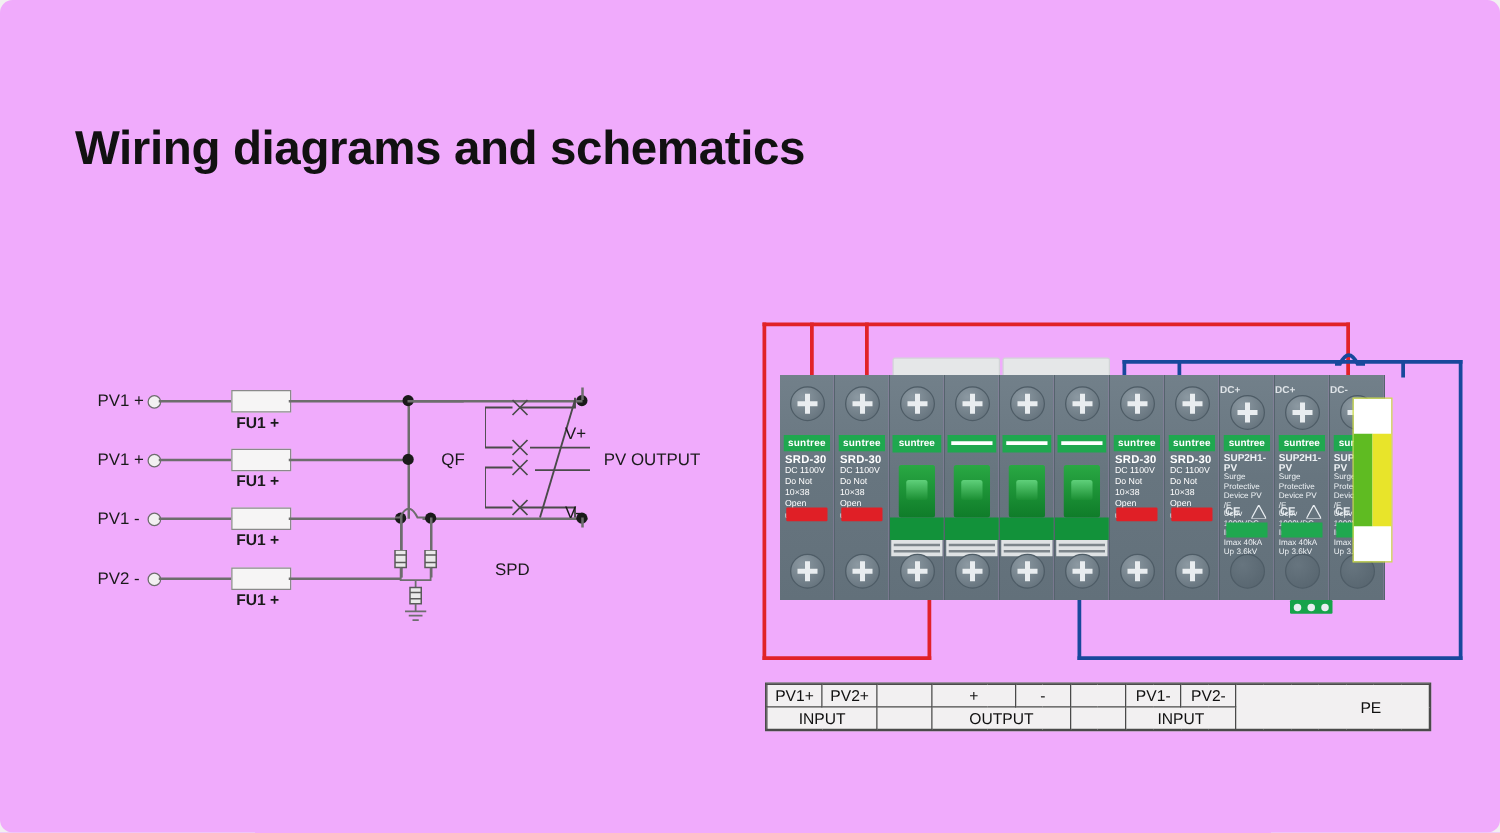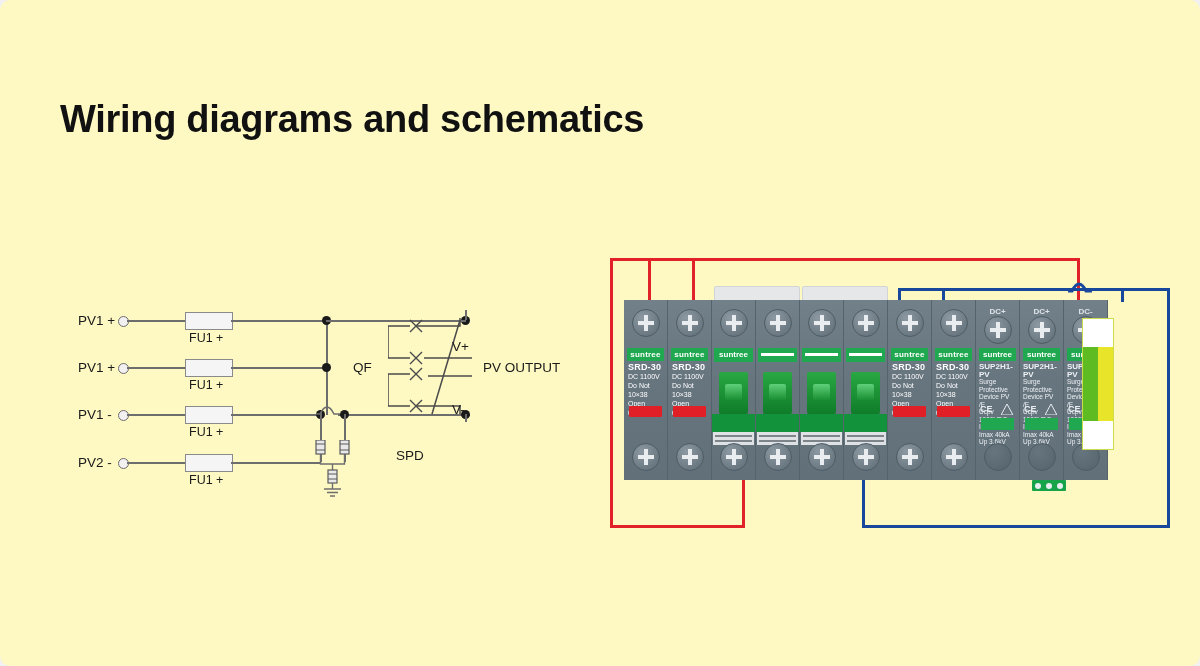--- a/index.html
+++ b/index.html
@@ -2,39 +2,39 @@
 <html><head>
 <meta charset="utf-8">
 <style>
   html,body{margin:0;padding:0;}
   body{
     width:1200px;height:666px;
     background:#f2f0f1;
     font-family:"Liberation Sans", sans-serif;
     overflow:hidden;position:relative;
   }
-  #page{position:absolute;inset:0;background:#fef9c3;border-radius:10px;overflow:hidden;}
+  #page{position:absolute;inset:0;background:#f0abfc;border-radius:10px;overflow:hidden;}
 
   
   .page-title{
     position:absolute;left:60px;top:98px;
     font-size:38px;font-weight:bold;color:#111;
     letter-spacing:-0.3px;white-space:nowrap;
   }
 
   
   .schem{position:absolute;left:0;top:0;width:600px;height:666px;}
   .wire{position:absolute;background:#6d6d6d;}
   .wire.h{height:1.6px;}
   .wire.v{width:1.6px;}
   .node{position:absolute;width:9px;height:9px;border-radius:50%;background:#1a1a1a;}
   .term{position:absolute;width:9px;height:9px;border-radius:50%;border:1.5px solid #6d6d6d;background:#f2f0f1;}
   .fusebox{position:absolute;width:46px;height:16px;border:1.4px solid #8a8a8a;background:#f6f5f5;}
   .lbl{position:absolute;font-size:13.5px;color:#1a1a1a;white-space:nowrap;}
-  .lbl-sm{position:absolute;font-size:12.5px;color:#1a1a1a;white-space:nowrap;}
+  .lbl-sm{position:absolute;font-size:12.5px;color:#1a1a1a;white-space:nowrap;font-weight:bold;}
 
   
   .photo{position:absolute;left:600px;top:240px;width:580px;height:350px;}
   .wirecol{position:absolute;}
   .wire-red{background:#e12228;}
   .wire-blue{background:#18489c;}
 
   .module{position:absolute;top:60px;width:44px;height:180px;
     background:linear-gradient(180deg,#72808a 0%,#67757f 45%,#62707a 100%);
     border-right:1px solid #55636d;box-sizing:border-box;}
@@ -73,21 +73,21 @@
   .mcb-micro{position:absolute;left:1px;right:1px;top:132px;height:13px;background:#dfe2e4;}
   .mcb-micro i{position:absolute;left:2px;right:2px;height:1.5px;background:#7d858b;display:block;}
 
   .bridge{position:absolute;top:46px;height:14px;background:#e5e7e8;border-radius:2px;border:1px solid #d2d5d7;}
   .bridge i{position:absolute;bottom:-4px;width:14px;height:5px;background:#c6a06a;border-radius:1px;}
 
   
   .spd{position:absolute;top:60px;width:44px;height:180px;
     background:linear-gradient(180deg,#72808a 0%,#67757f 45%,#62707a 100%);
     border-right:1px solid #55636d;box-sizing:border-box;}
-  .dclbl{position:absolute;left:0;right:0;top:7px;text-align:center;font-size:8px;color:#dfe4e8;font-weight:bold;}
+  .dclbl{position:absolute;left:0;right:0;top:7px;font-size:8px;color:#dfe4e8;font-weight:bold;}
   .spd-brand{position:absolute;left:3px;right:3px;top:48px;height:13px;background:#1fa84f;color:#fff;
     font-size:8px;font-weight:bold;text-align:center;line-height:13px;}
   .spd-txt{position:absolute;left:3px;right:3px;top:63px;color:#eef2f5;font-size:6.5px;line-height:7.5px;}
   .spd-txt .m{font-size:8px;font-weight:bold;}
   .spd-marks{position:absolute;left:4px;right:4px;top:104px;height:12px;color:#e8edf1;font-size:9px;font-weight:bold;}
   .spd-green{position:absolute;left:5px;right:5px;top:118px;height:12px;background:#1fa84f;}
 
   .pe-term{position:absolute;top:78px;width:30px;height:130px;border:1.5px solid #cddd4a;
     background:linear-gradient(90deg,#ffffff 0 50%,#ffffff 50% 100%);}
   .pe-term i{position:absolute;left:0;top:28px;bottom:28px;width:50%;background:#5fbb22;}
@@ -393,14 +393,38 @@
         <b></b>
     </div>
 
     <div class="pcb" style="left:432px;top:240px;">
       <span></span>
       <span></span>
       <span></span>
     </div>
   </div>
 
+  <div class="legend">
+    <table>
+      <tbody>
+          <tr>
+        <td colspan="2">PV1+</td>
+        <td colspan="2">PV2+</td>
+        <td colspan="2" class="blank"></td>
+        <td colspan="3">+</td>
+        <td colspan="2">-</td>
+        <td colspan="2" class="blank"></td>
+        <td colspan="2">PV1-</td>
+        <td colspan="2">PV2-</td>
+        <td colspan="7" rowspan="2" style="text-align:right;padding-right:38px;">PE</td>
+      </tr>
+      <tr>
+        <td colspan="4">INPUT</td>
+        <td colspan="2" class="blank"></td>
+        <td colspan="5">OUTPUT</td>
+        <td colspan="2" class="blank"></td>
+        <td colspan="4">INPUT</td>
+      </tr>
+    </tbody>
+      </table>
+  </div>
 
 </div>
 
 </body></html>

